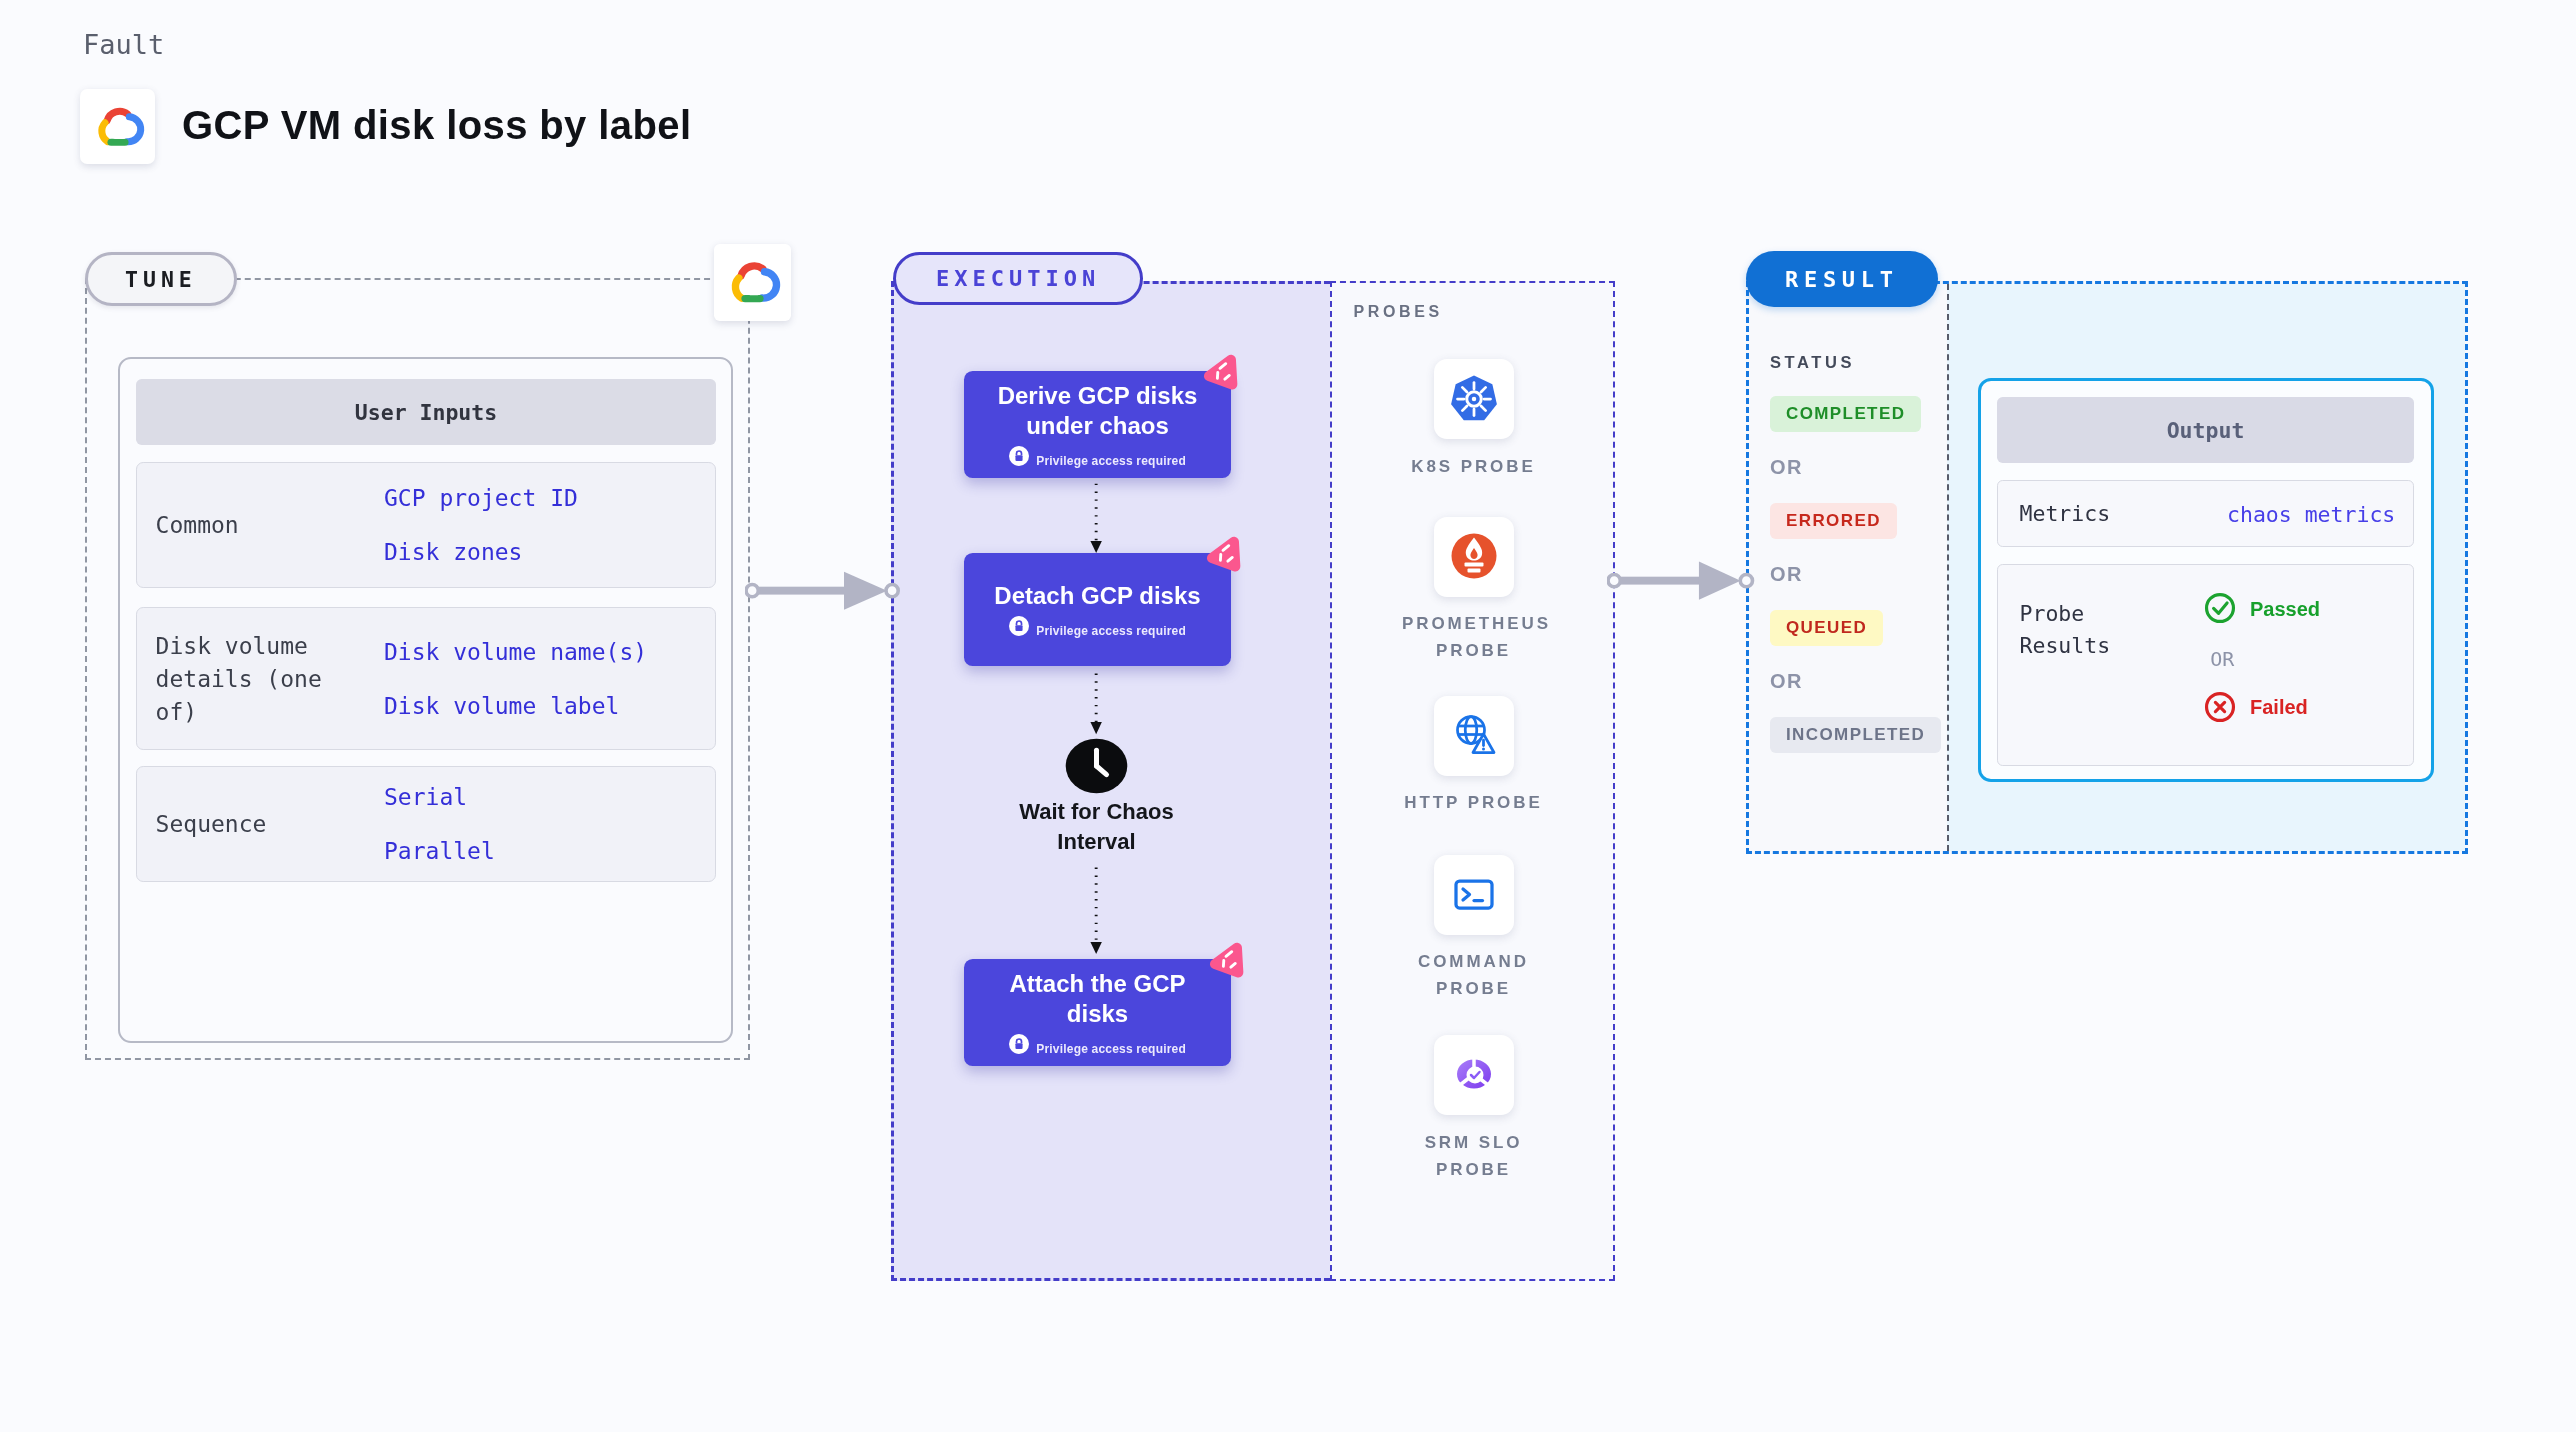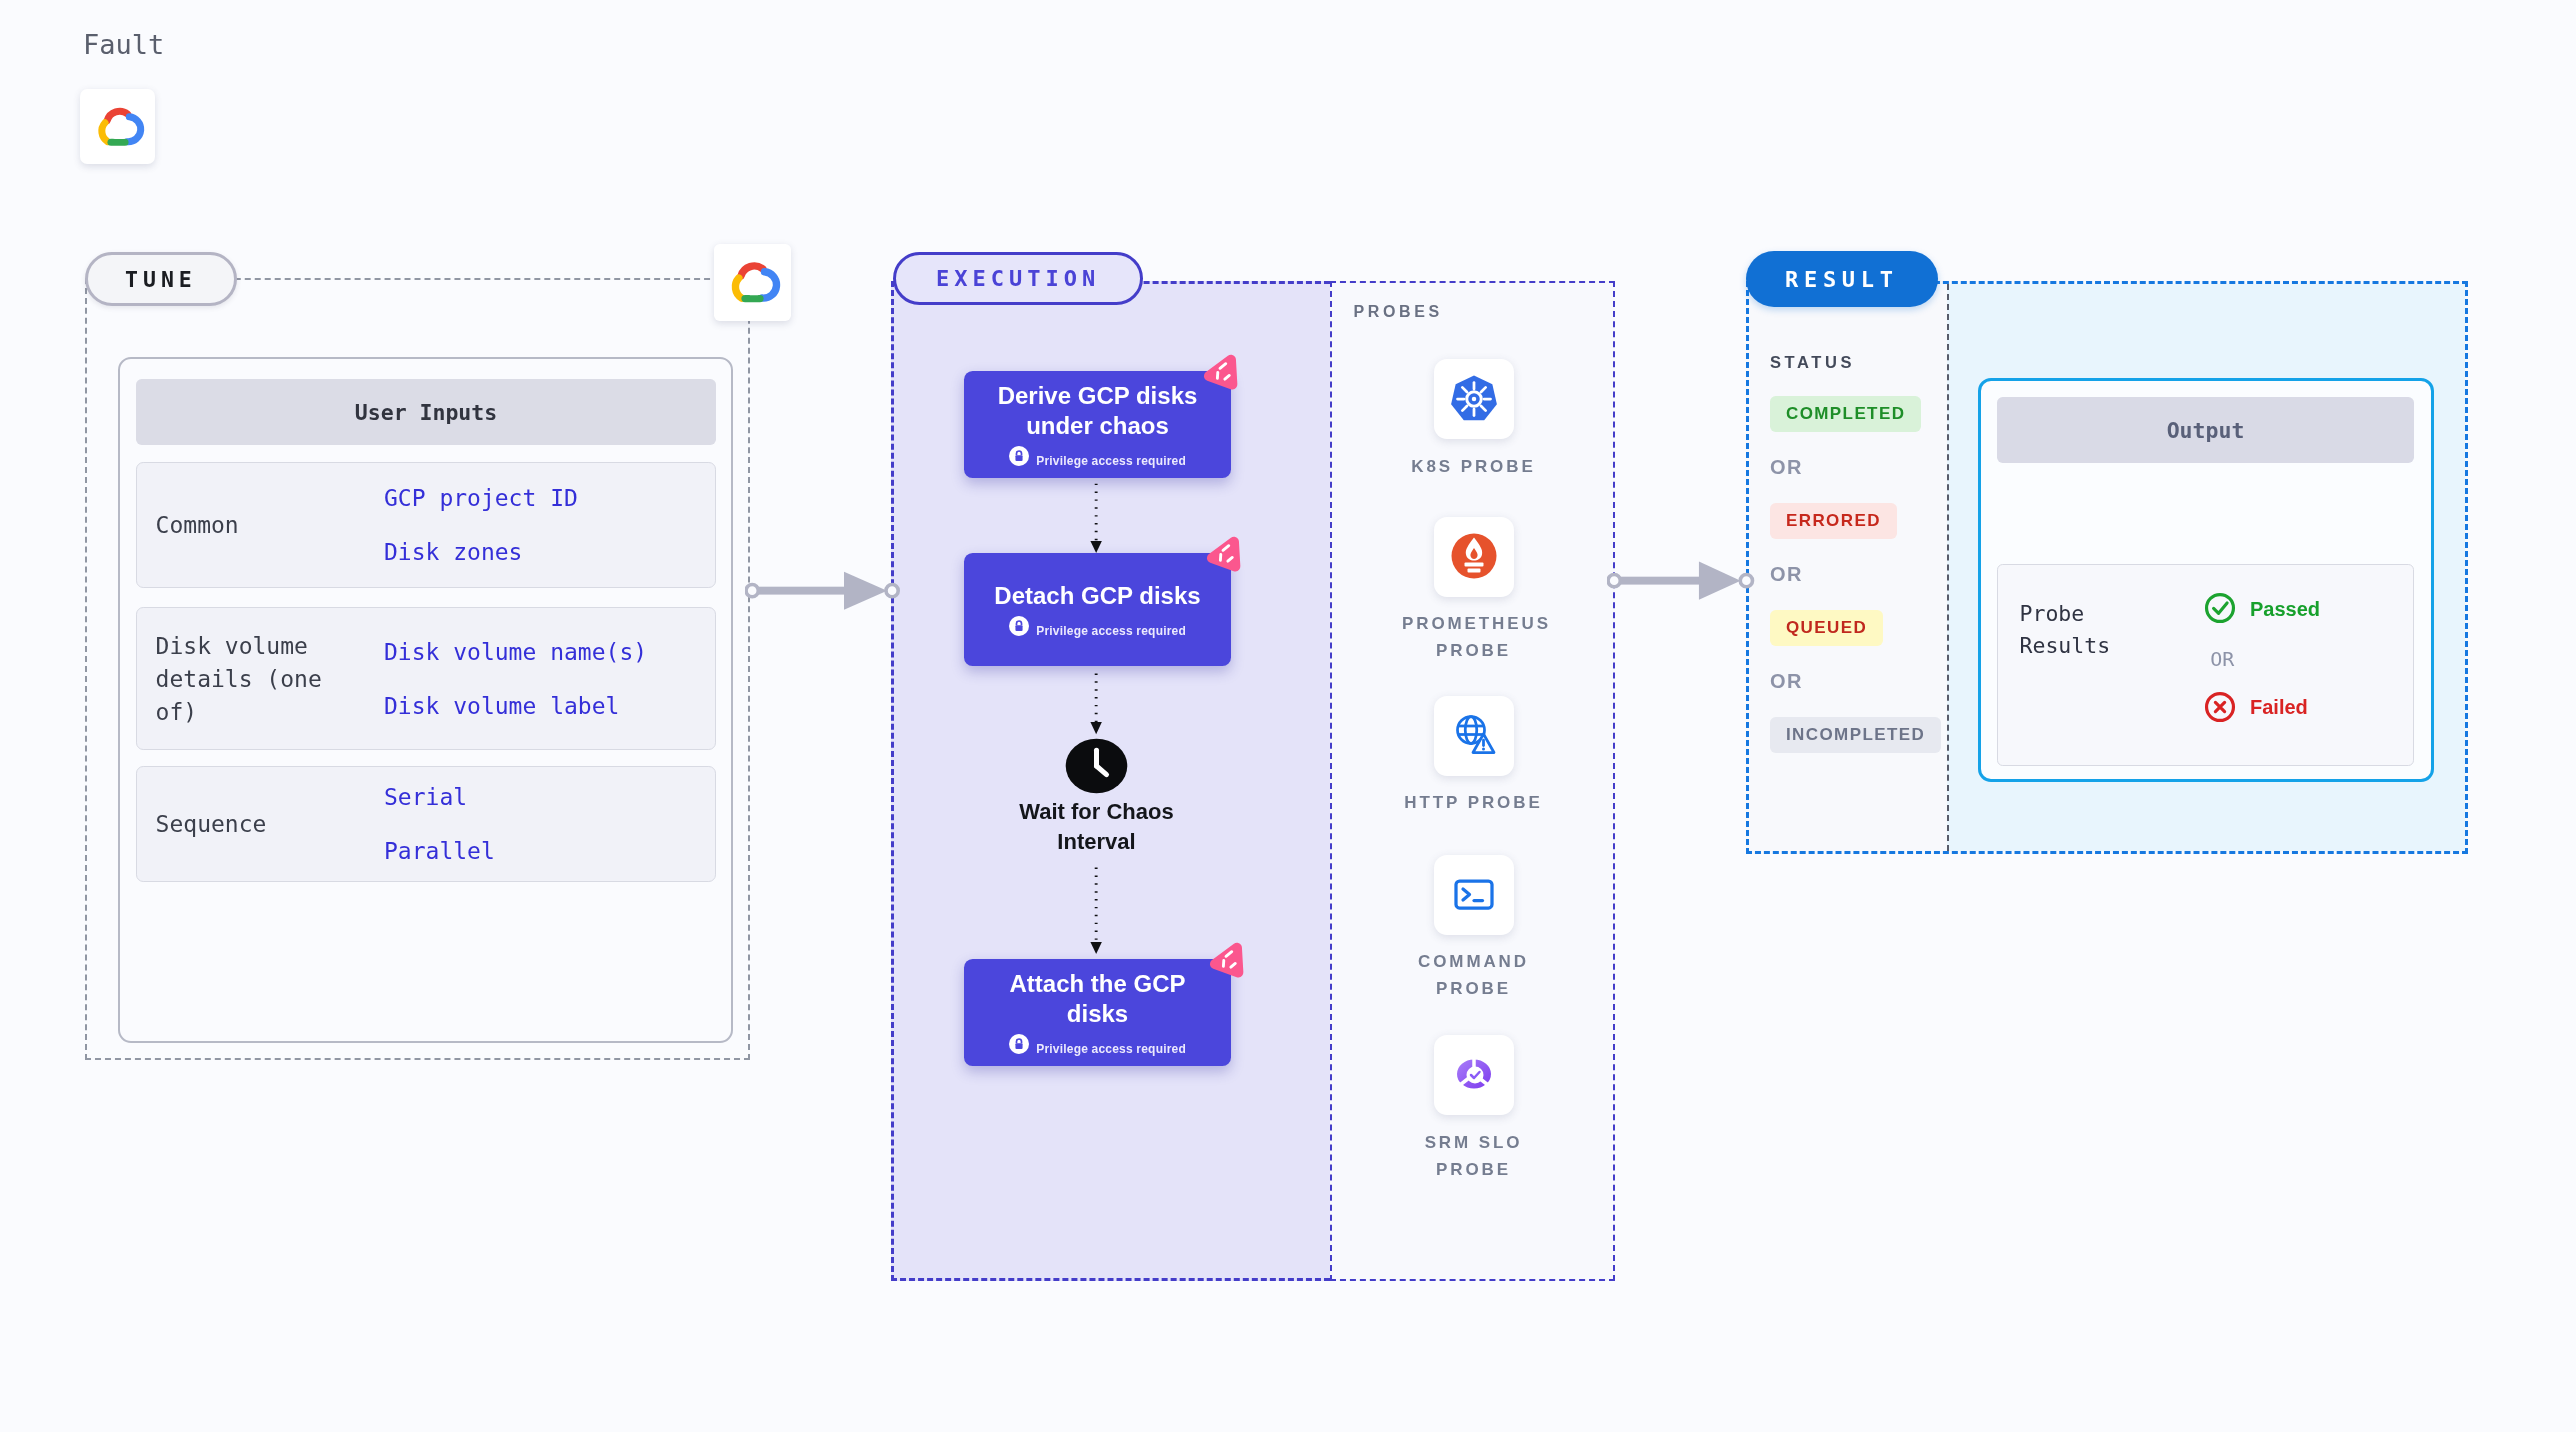--- a/index.html
+++ b/index.html
@@ -140,20 +140,21 @@
           <path d="M26 44 A23 23 0 0 0 31 79" stroke="#fbbc05" stroke-width="13"></path>
           <path d="M71 33 A23 23 0 0 1 67 79" stroke="#4285f4" stroke-width="13"></path>
           <path d="M37 80 H63" stroke="#34a853" stroke-width="13"></path>
         </g>
         <circle cx="44" cy="58" r="12" fill="#fff"></circle>
         <circle cx="59" cy="55" r="11" fill="#fff"></circle>
         <rect x="38" y="57" width="29" height="17" rx="8" fill="#fff"></rect>
       </svg>
     </span>
   </div>
+  <div class="page-title">GCP VM disk loss by label</div>
 
   <div class="tune-box"></div>
   <div class="pill tune">TUNE</div>
   <div class="logo-tile corner">
     <span>
       <svg width="57" height="57" viewBox="0 0 100 100">
         <g fill="none" stroke-linecap="round">
           <path d="M30 40 A24 24 0 0 1 68 28" stroke="#ea4335" stroke-width="13"></path>
           <path d="M26 44 A23 23 0 0 0 31 79" stroke="#fbbc05" stroke-width="13"></path>
           <path d="M71 33 A23 23 0 0 1 67 79" stroke="#4285f4" stroke-width="13"></path>
@@ -416,20 +417,24 @@
     <div class="status-badge" style="background:#fce5e3;color:#c6281c">ERRORED</div>
     <div class="or-sep">OR</div>
     <div class="status-badge" style="background:#fef9c3;color:#c0281e">QUEUED</div>
     <div class="or-sep">OR</div>
     <div class="status-badge" style="background:#e7e9f0;color:#6d7489">INCOMPLETED</div>
   </div>
 
   <div class="output-card">
     <div class="output-header">Output</div>
 
+    <div class="output-row metrics">
+      <div class="orow-label">Metrics</div>
+      <div class="orow-value">chaos metrics</div>
+    </div>
 
     <div class="output-row proberes">
       <div class="orow-label top">Probe Results</div>
       <div class="results-stack">
         <div class="res-line">
           <span>
             <svg width="34" height="34" viewBox="0 0 48 48">
               <circle cx="24" cy="24" r="19" fill="none" stroke="#1ca32f" stroke-width="4.5"></circle>
               <path d="M15 24.5 l7 7 L34 17" fill="none" stroke="#1ca32f" stroke-width="4.5" stroke-linecap="round" stroke-linejoin="round"></path>
             </svg>

